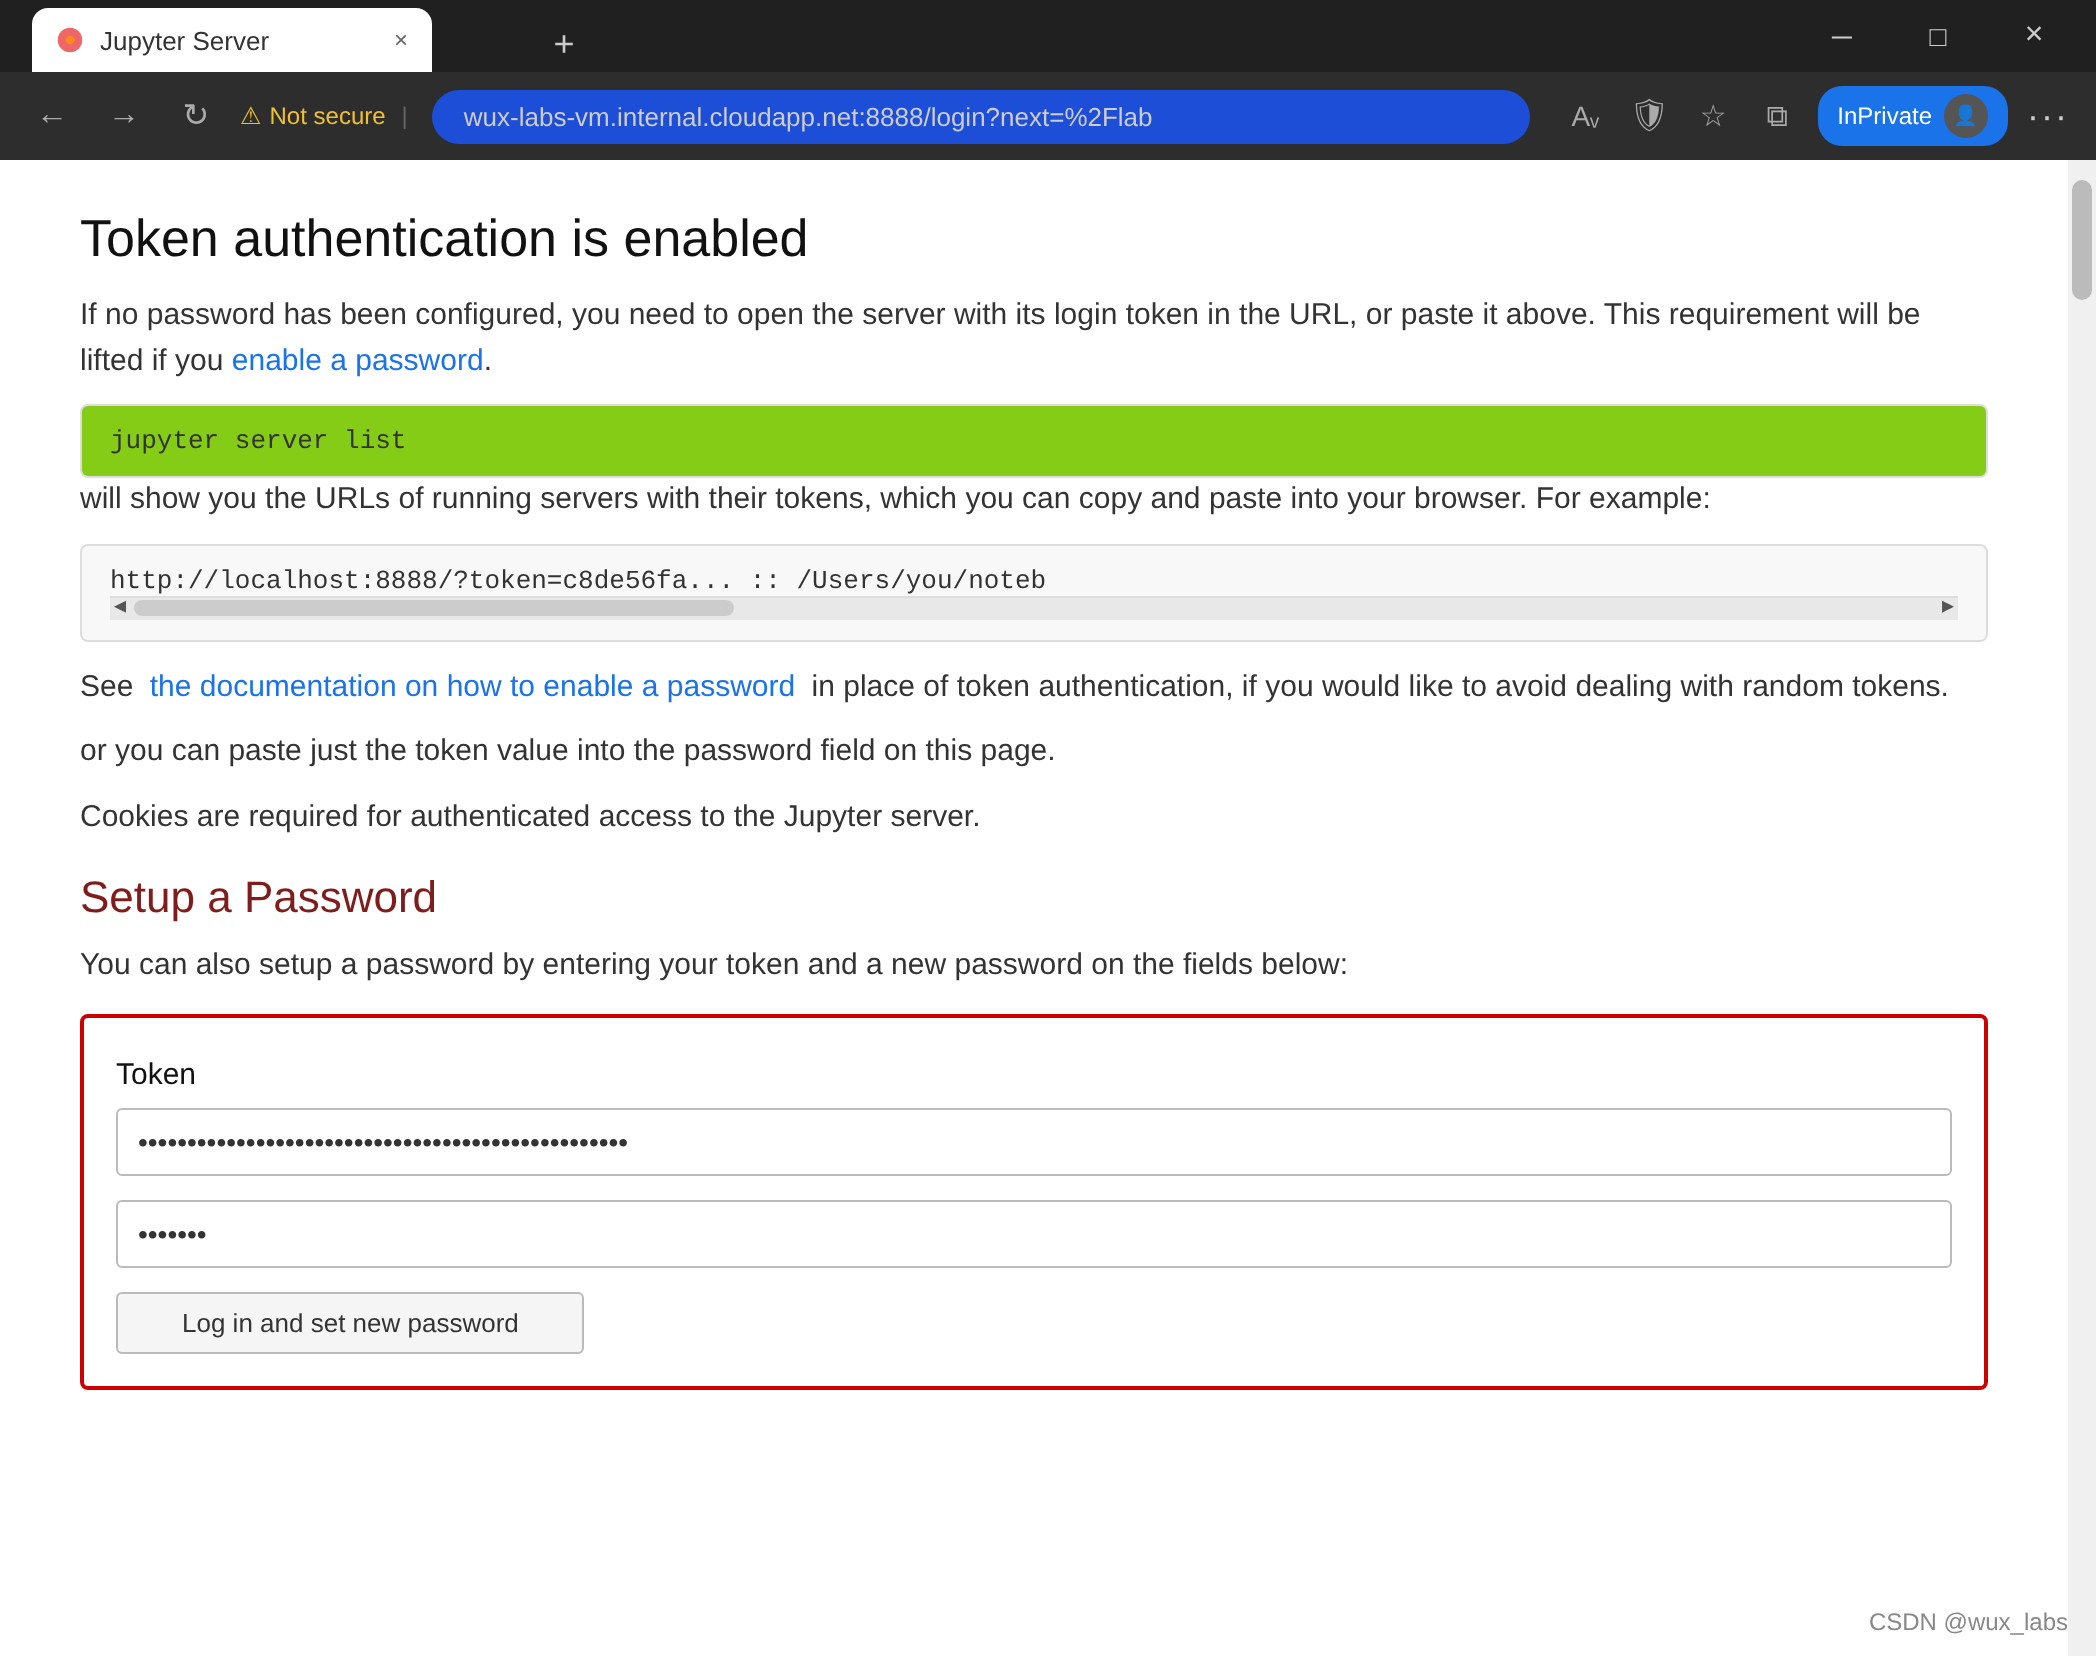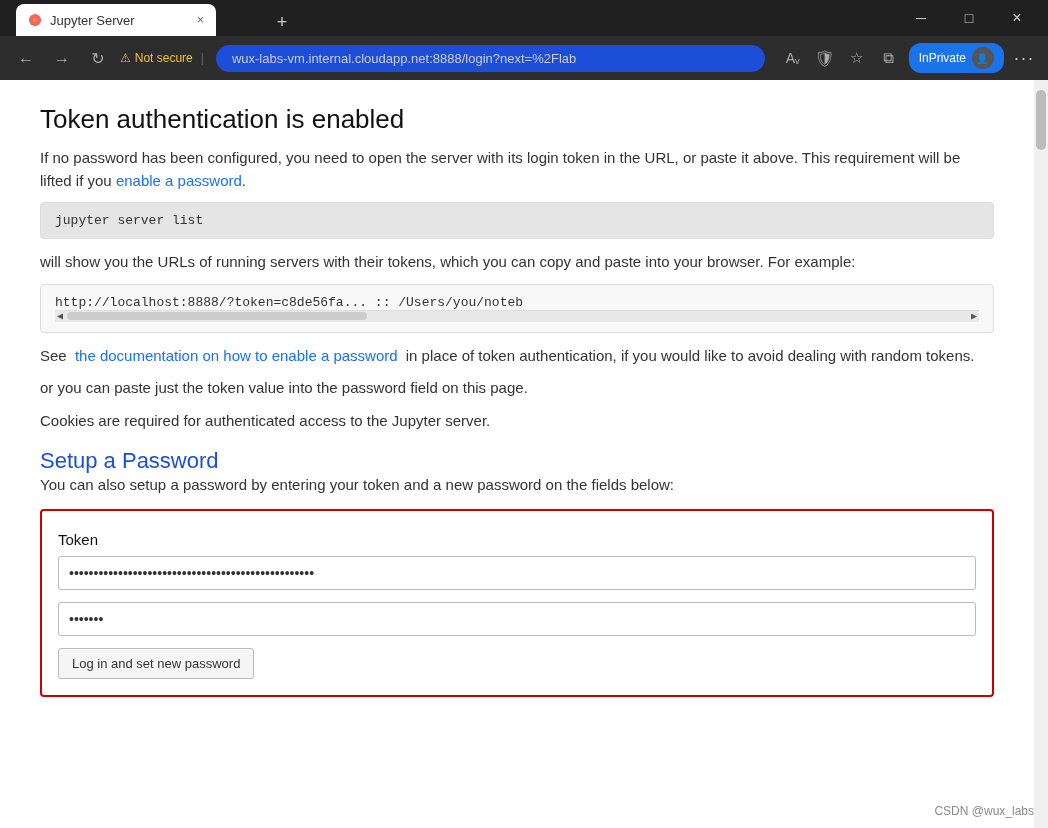--- a/index.html
+++ b/index.html
@@ -27,36 +27,36 @@
     .profile-avatar { width: 22px; height: 22px; border-radius: 50%; background: #555; display: flex; align-items: center; justify-content: center; font-size: 10px; color: #fff; }
 
     
     .page-content { display: flex; height: calc(828px - 80px); background: #fff; }
     .main-area { flex: 1; overflow-y: auto; padding: 20px 40px 20px 40px; }
     .scrollbar-track { width: 14px; background: #f0f0f0; position: relative; }
     .scrollbar-thumb { width: 10px; height: 60px; background: #bbb; border-radius: 5px; position: absolute; top: 10px; left: 2px; }
 
     
     h1 { font-size: 26px; font-weight: 400; color: #111; margin-bottom: 12px; margin-top: 4px; }
-    h2 { font-size: 22px; font-weight: 400; color: #1d4ed8; margin-bottom: 0; margin-top: 16px; }
+    h2 { font-size: 22px; font-weight: 400; color: #7f1d1d; margin-bottom: 10px; margin-top: 16px; }
     p { font-size: 15px; color: #333; line-height: 1.5; margin-bottom: 10px; }
     a { color: #1a73e8; text-decoration: none; }
 
     .command-label { font-size: 13.5px; color: #333; margin-bottom: 8px; }
-    .code-block { background: #e5e5e5; border: 1px solid #ddd; border-radius: 4px; padding: 10px 14px; font-family: 'Courier New', monospace; font-size: 13px; color: #333; margin-bottom: 12px; }
+    .code-block { background: #84cc16; border: 1px solid #ddd; border-radius: 4px; padding: 10px 14px; font-family: 'Courier New', monospace; font-size: 13px; color: #333; }
     .code-block-scroll { background: #f8f8f8; border: 1px solid #ddd; border-radius: 4px; padding: 10px 14px; font-family: 'Courier New', monospace; font-size: 13px; color: #333; margin-bottom: 12px; overflow: hidden; }
     .code-scroll-inner { white-space: nowrap; }
     .scroll-bar-h { height: 12px; background: #e8e8e8; border-top: 1px solid #ddd; display: flex; align-items: center; padding: 0 2px; }
     .scroll-thumb-h { height: 8px; width: 300px; background: #ccc; border-radius: 4px; }
 
     
     .setup-form { border: 2px solid #cc0000; border-radius: 4px; padding: 16px; margin-top: 12px; background: #fff; }
     .form-label { font-size: 15px; font-weight: 500; color: #111; margin-bottom: 8px; margin-top: 4px; }
     .form-input { width: 100%; border: 1px solid #bbb; border-radius: 3px; padding: 8px 10px; font-size: 14px; color: #333; background: #fff; margin-bottom: 12px; }
-    .submit-btn { background: #f5f5f5; border: 1px solid #bbb; border-radius: 3px; padding: 7px 13px; font-size: 13px; color: #333; cursor: pointer; }
+    .submit-btn { background: #f5f5f5; border: 1px solid #bbb; border-radius: 3px; padding: 7px 32px; font-size: 13px; color: #333; cursor: pointer; }
 
     
     .watermark { position: fixed; bottom: 10px; right: 14px; font-size: 12px; color: #888; }
   </style>
 </head>
 <body>
 
 <div class="browser-chrome">
   <div class="title-bar">
     <div style="display:flex;align-items:center;flex:1;gap:0;">

